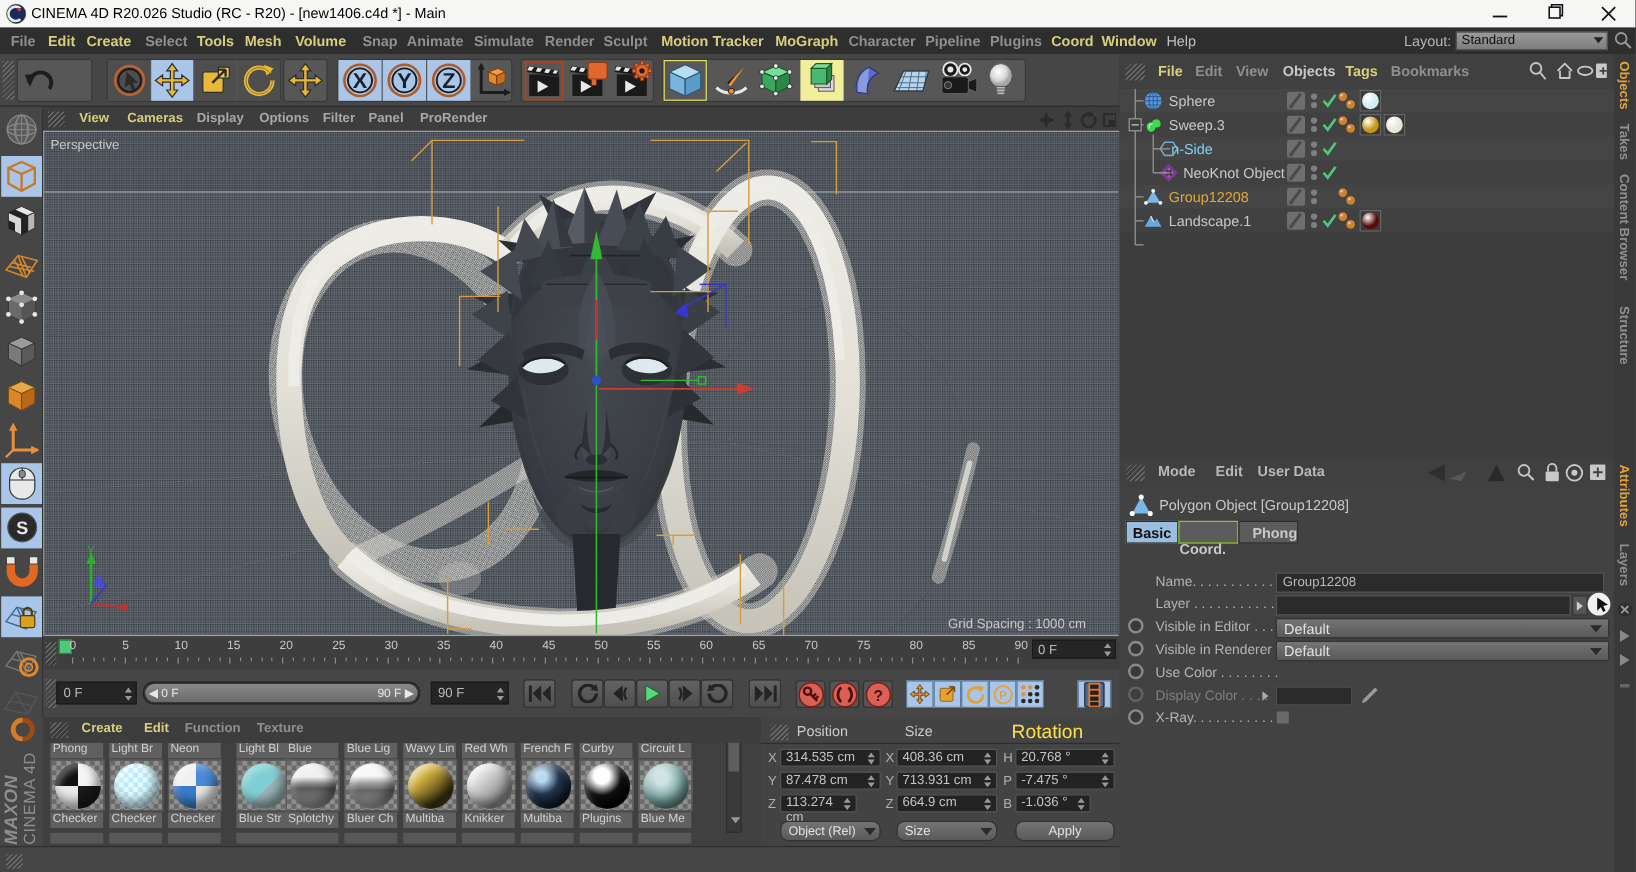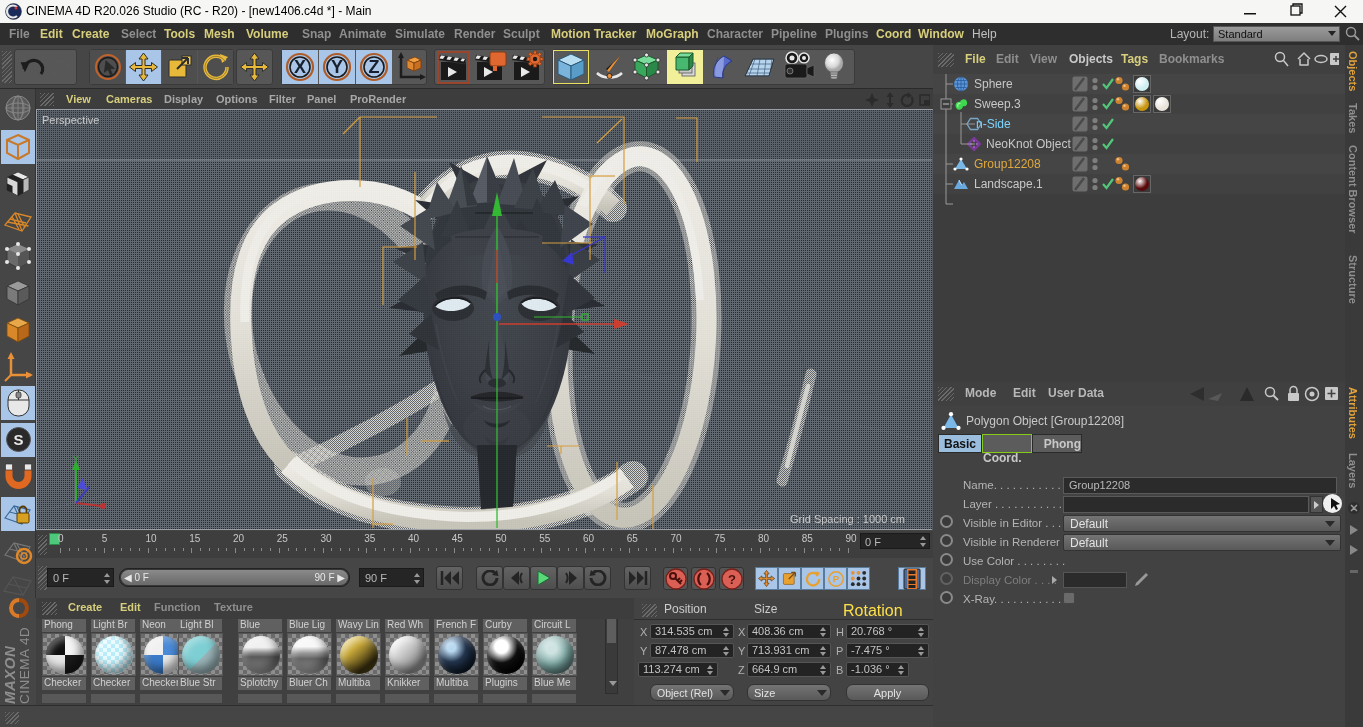--- a/index.html
+++ b/index.html
@@ -930,21 +930,21 @@
       <div class="mlab2" style="top:75px"></div>
     </div>
     <div class="mcell" style="left:104px">
       <div class="mlab" style="top:0">Neon</div>
       <div class="mthumb">
           <span class="msphere" style="background:conic-gradient(#4a8ad8 0 25%, #e8e8e8 0 50%, #3a7ac8 0 75%, #f0f0f0 0)"></span>
         </div>
       <div class="mlab" style="top:58px">Checker</div>
       <div class="mlab2" style="top:75px"></div>
     </div>
-    <div class="mcell" style="left:142px">
+    <div class="mcell" style="left:161px">
       <div class="mlab" style="top:0">Light Bl</div>
       <div class="mthumb">
           <span class="msphere" style="background:linear-gradient(135deg,#7ecfd4 0 55%, #9ab4b8 55%)"></span>
         </div>
       <div class="mlab" style="top:58px">Blue Str</div>
       <div class="mlab2" style="top:75px"></div>
     </div>
     <div class="mcell" style="left:202px">
       <div class="mlab" style="top:0">Blue</div>
       <div class="mthumb">
@@ -1027,21 +1027,21 @@
     <div class="cfld" style="left:113px;top:26px;width:84px">408.36 cm<span class="spin"></span></div>
     <span class="clab" style="left:202px;top:28px">H</span>
     <div class="cfld" style="left:212px;top:26px;width:83px">20.768 °<span class="spin"></span></div>
     <span class="clab" style="left:6px;top:47px">Y</span>
     <div class="cfld" style="left:16px;top:45px;width:84px">87.478 cm<span class="spin"></span></div>
     <span class="clab" style="left:104px;top:47px">Y</span>
     <div class="cfld" style="left:113px;top:45px;width:84px">713.931 cm<span class="spin"></span></div>
     <span class="clab" style="left:202px;top:47px">P</span>
     <div class="cfld" style="left:212px;top:45px;width:83px">-7.475 °<span class="spin"></span></div>
     <span class="clab" style="left:6px;top:66px">Z</span>
-    <div class="cfld" style="left:4px;top:64px;width:80px">113.274 cm<span class="spin"></span></div>
+    <div class="cfld" style="left:16px;top:64px;width:64px">113.274 cm<span class="spin"></span></div>
     <span class="clab" style="left:104px;top:66px">Z</span>
     <div class="cfld" style="left:113px;top:64px;width:84px">664.9 cm<span class="spin"></span></div>
     <span class="clab" style="left:202px;top:66px">B</span>
     <div class="cfld" style="left:212px;top:64px;width:63px">-1.036 °<span class="spin"></span></div>
     <div class="drop" style="left:16px;top:86px;width:84px;height:17px;padding:2px 6px;border-radius:7px;font-size:10.5px">Object (Rel)<span class="dar" style="top:5px;right:3px"></span></div>
     <div class="drop" style="left:113px;top:86px;width:84px;height:17px;padding:2px 6px;border-radius:7px;font-size:11px">Size<span class="dar" style="top:5px;right:3px"></span></div>
     <div class="drop" style="left:212px;top:86px;width:83px;height:17px;padding:2px 6px;border-radius:7px;text-align:center;font-size:11px">Apply</div>
   </div>
   <div id="om" class="abs">
     <div id="ommenu">

